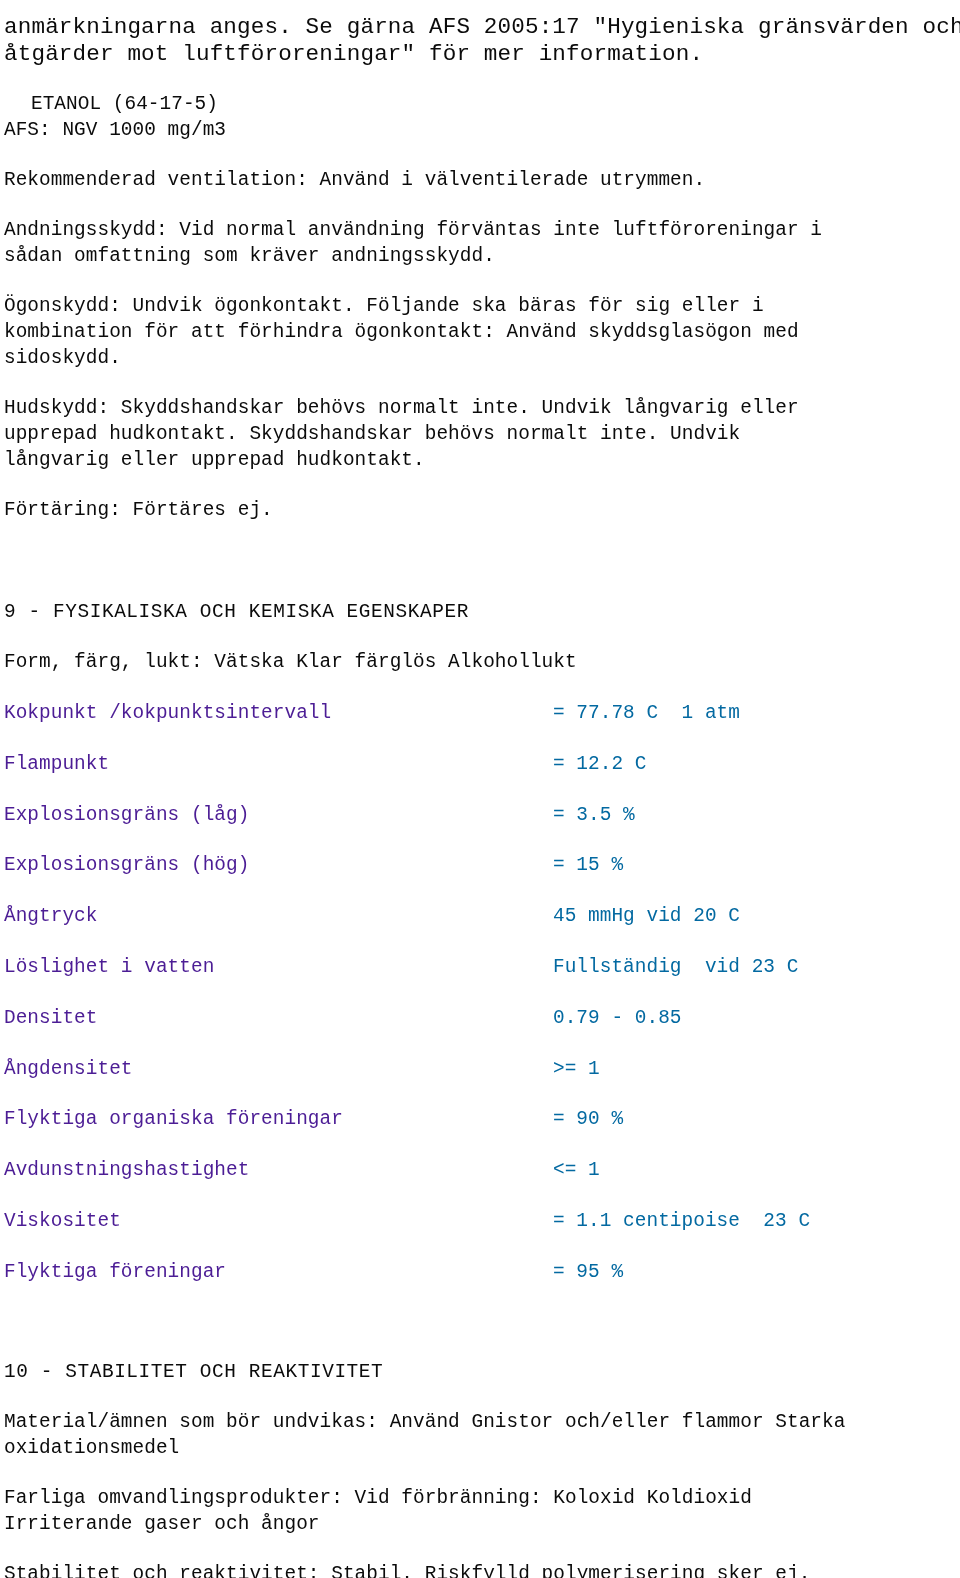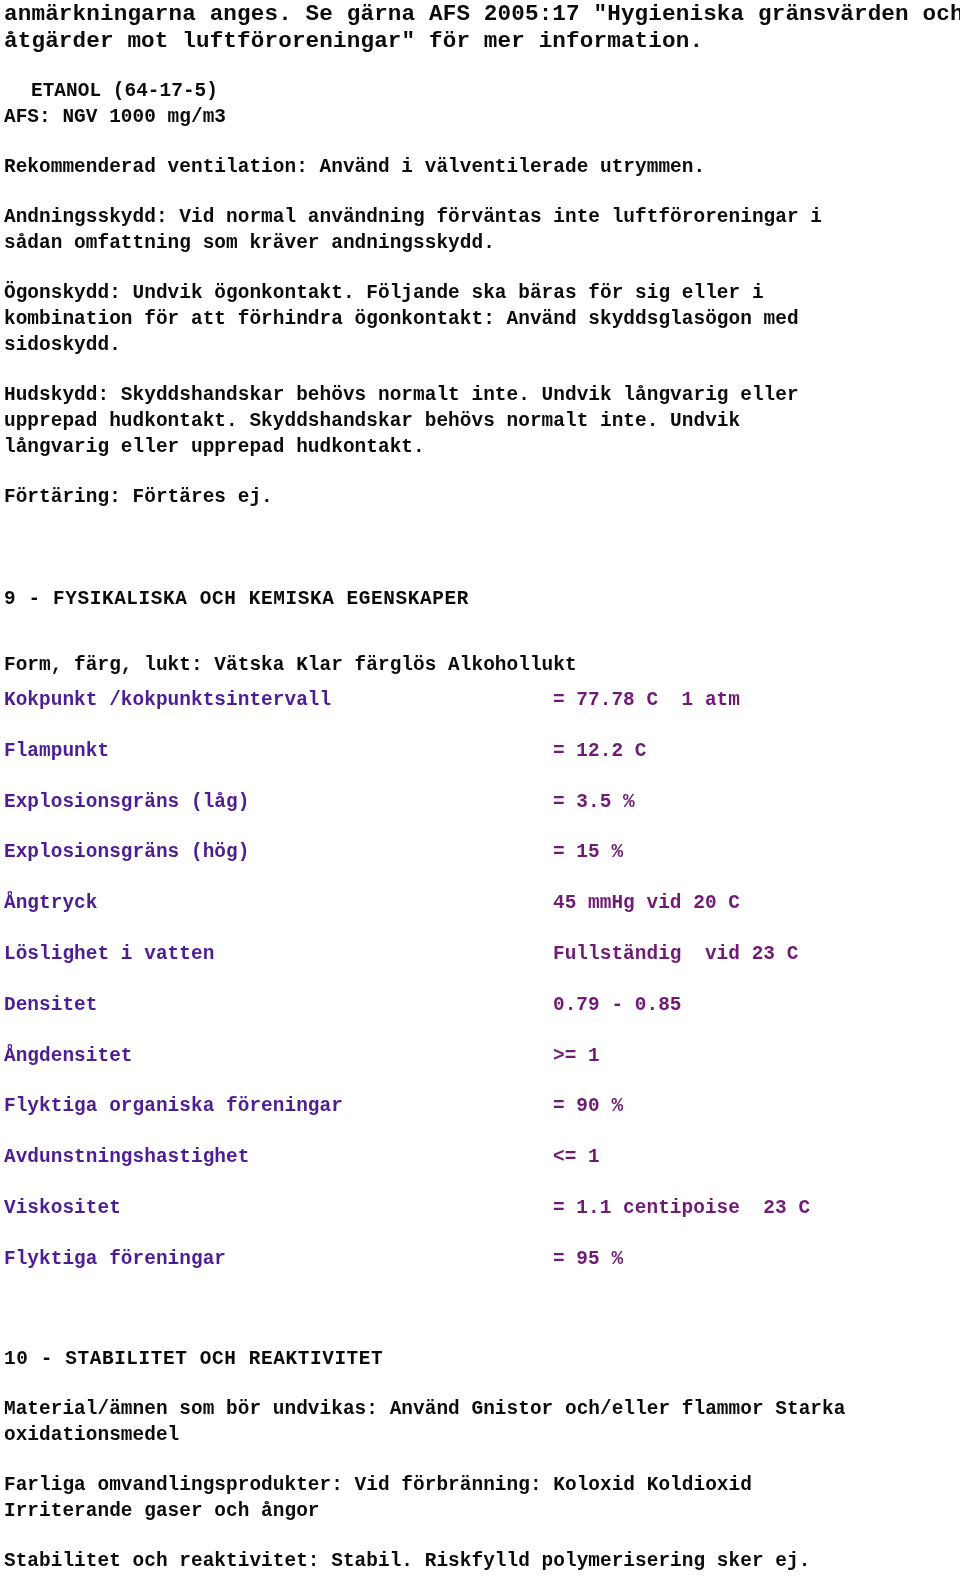--- a/index.html
+++ b/index.html
@@ -14,24 +14,23 @@
     position: relative;
     overflow: hidden;
     font-family: "Liberation Mono", "DejaVu Sans Mono", monospace;
     color: #000000;
     -webkit-font-smoothing: antialiased;
   }
 
   .page {
     position: absolute;
     left: 0;
-    top: 0;
+    top: 13px;
     width: 960px;
     height: 1230px;
-    font-weight: bold;
   }
 
   
   .line {
     position: absolute;
     left: 4px;
     white-space: pre;
     font-size: 19.4px;
     line-height: 25.5px;
     letter-spacing: 0.05px;
@@ -74,21 +73,21 @@
     color: #4c1d95;
   }
   .prop-value {
     position: absolute;
     left: 553px;
     top: 0;
     white-space: pre;
     font-size: 19.4px;
     line-height: 25.5px;
     letter-spacing: 0.05px;
-    color: #701a75;
+    color: #0369a1;
   }
 </style>
 </head>
 <body>
 
 <div class="page">
 
   <div class="line wide" style="top: 2px;">anmärkningarna anges. Se gärna AFS 2005:17 "Hygieniska gränsvärden och</div>
   <div class="line wide" style="top: 29px;">åtgärder mot luftföroreningar" för mer information.</div>
 
@@ -104,21 +103,21 @@
   <div class="line" style="top: 307px;">kombination för att förhindra ögonkontakt: Använd skyddsglasögon med</div>
   <div class="line" style="top: 333px;">sidoskydd.</div>
 
   <div class="line" style="top: 383px;">Hudskydd: Skyddshandskar behövs normalt inte. Undvik långvarig eller</div>
   <div class="line" style="top: 409px;">upprepad hudkontakt. Skyddshandskar behövs normalt inte. Undvik</div>
   <div class="line" style="top: 435px;">långvarig eller upprepad hudkontakt.</div>
 
   <div class="line" style="top: 485px;">Förtäring: Förtäres ej.</div>
 
   <div class="line heading" style="top: 587px;">9 - FYSIKALISKA OCH KEMISKA EGENSKAPER</div>
-  <div class="line" style="top: 637px; margin-top: 16px;">Form, färg, lukt: Vätska Klar färglös Alkohollukt</div>
+  <div class="line" style="top: 637px;">Form, färg, lukt: Vätska Klar färglös Alkohollukt</div>
 
   <div id="prop-table">
       <div class="prop-row" style="top: 688px;">
         <span class="prop-label">Kokpunkt /kokpunktsintervall</span>
         <span class="prop-value">= 77.78 C  1 atm</span>
       </div>
       <div class="prop-row" style="top: 738.8px;">
         <span class="prop-label">Flampunkt</span>
         <span class="prop-value">= 12.2 C</span>
       </div>

